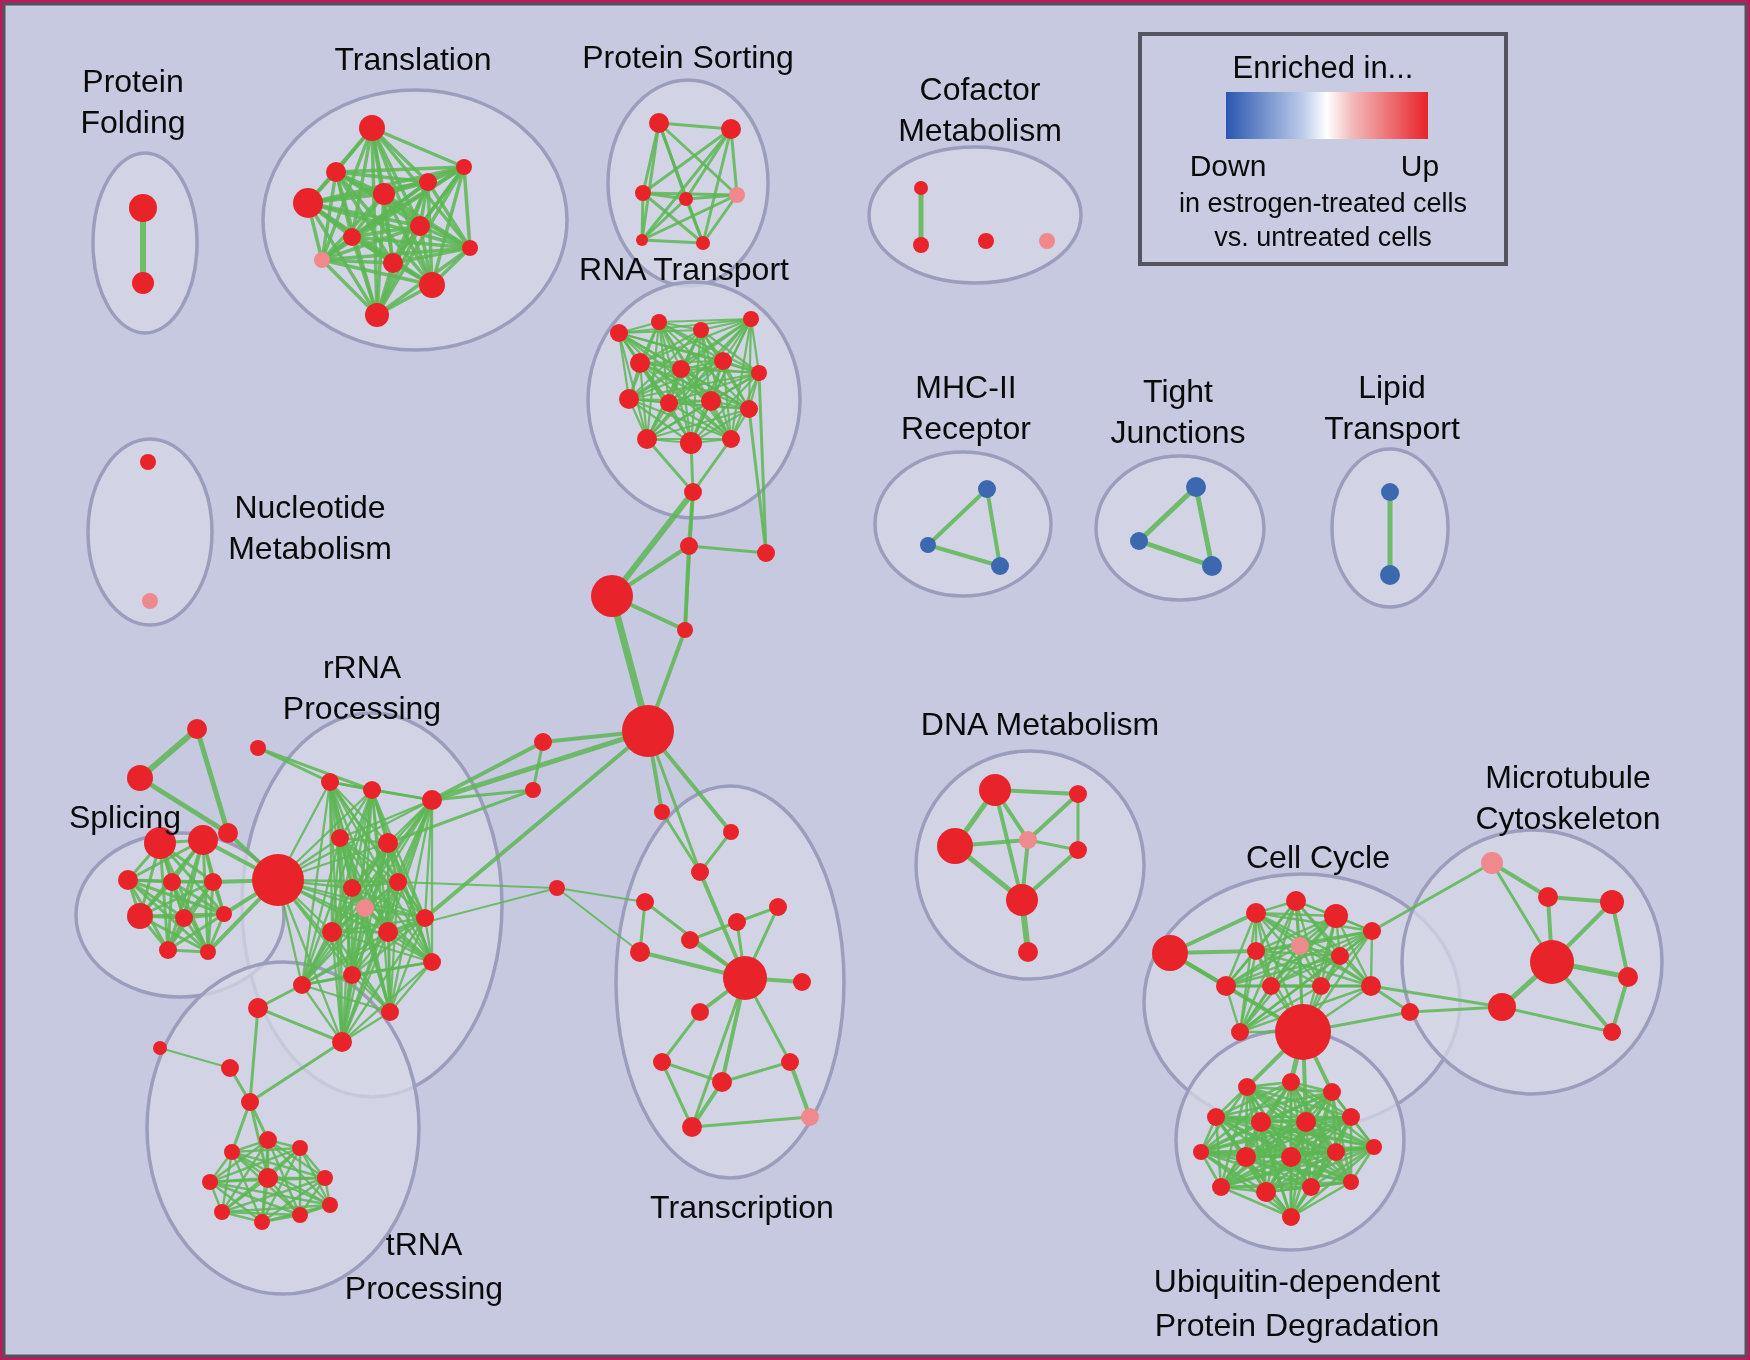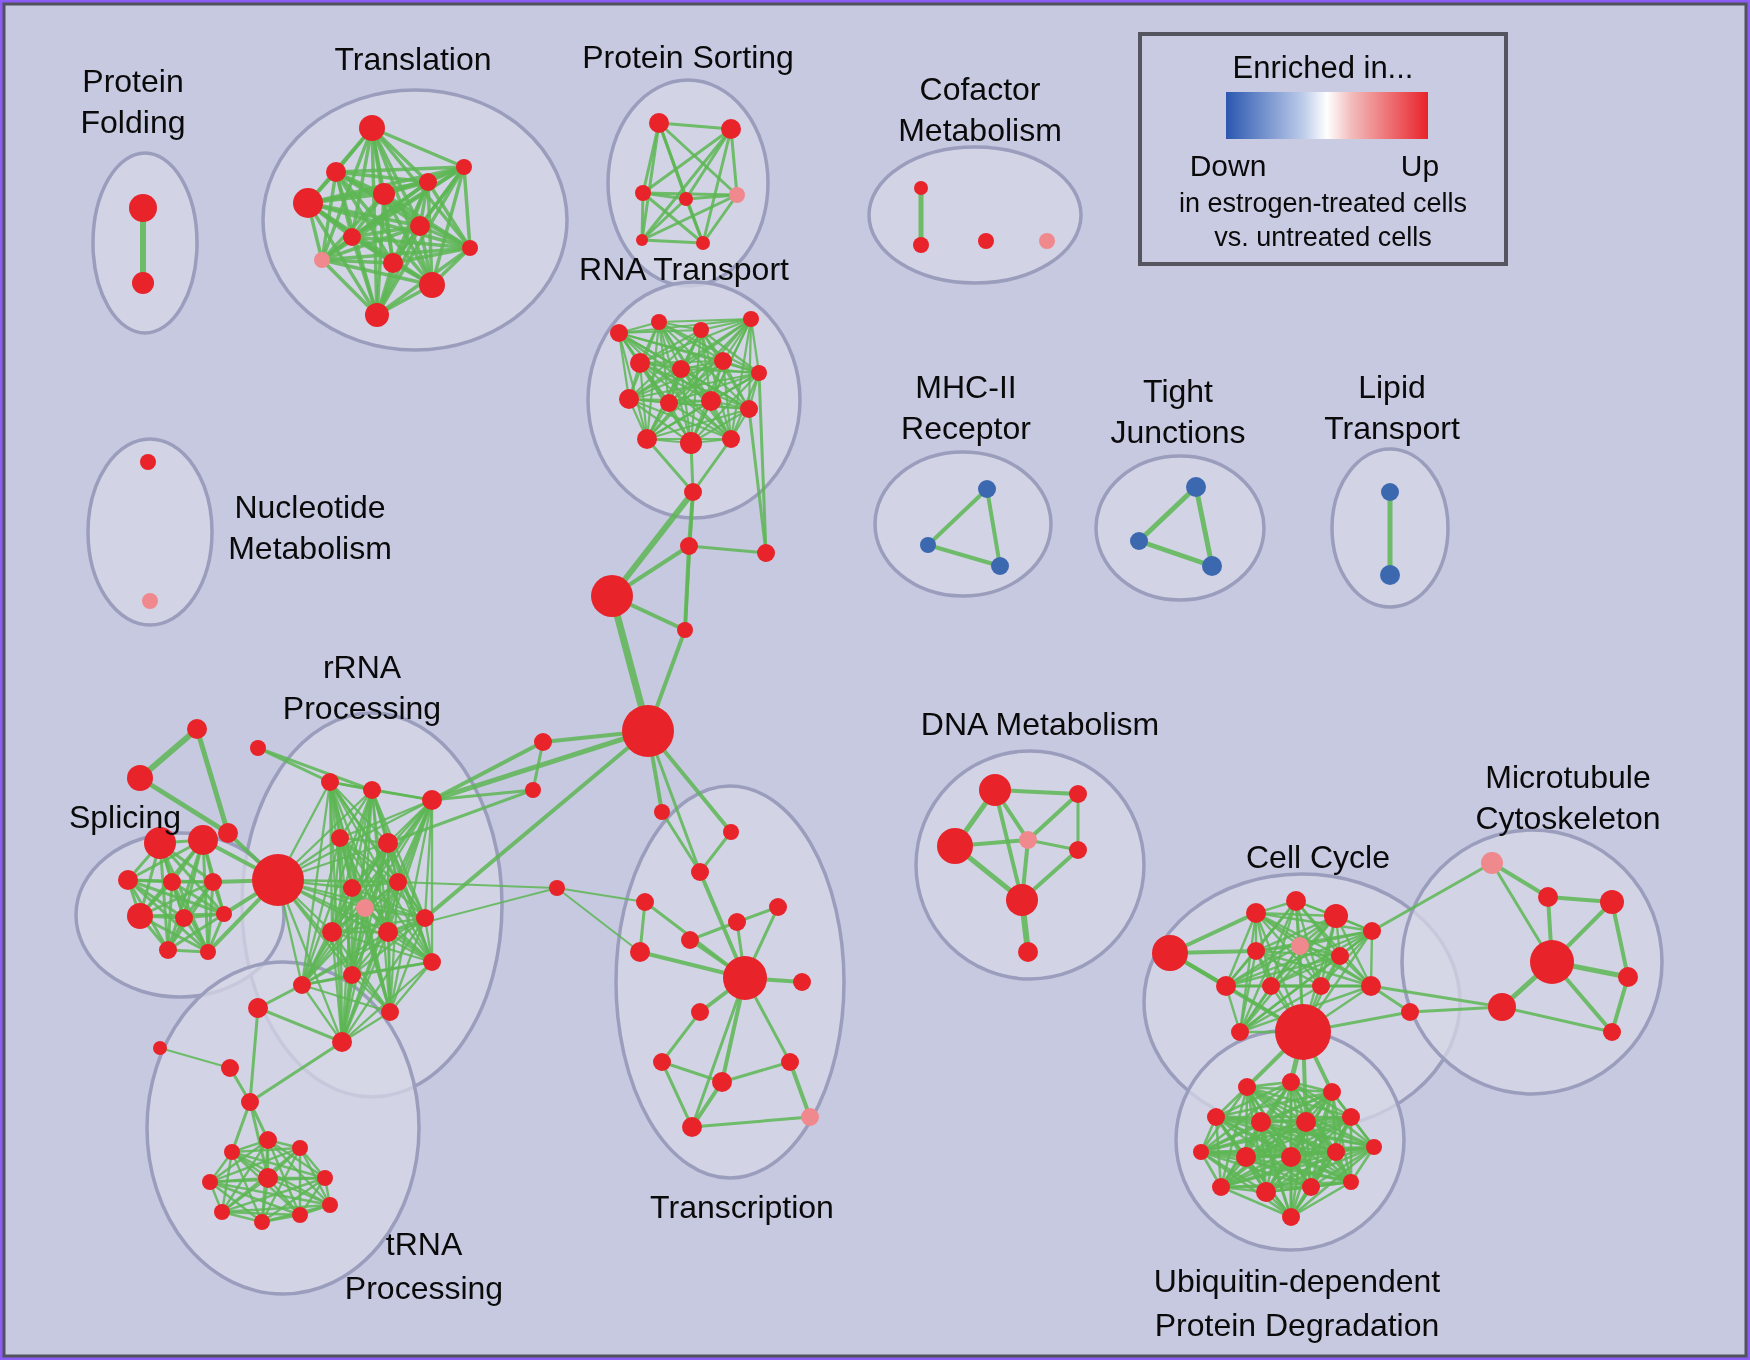--- a/index.html
+++ b/index.html
@@ -1,16 +1,16 @@
 <!DOCTYPE html>
 <html><head>
 <meta charset="utf-8">
 <style>
   html,body{margin:0;padding:0;background:#ffffff;}
-  .figure{position:relative;width:1750px;height:1360px;background:#8b5cf6;overflow:hidden;}
+  .figure{position:relative;width:1750px;height:1360px;background:#be185d;overflow:hidden;}
   svg{display:block;}
   text{font-family:"Liberation Sans",sans-serif;}
   .clabel{font-size:32px;fill:#0a0a0a;}
   .legend-title{font-size:31px;fill:#0a0a0a;}
   .legend-label{font-size:30px;fill:#0a0a0a;}
   .legend-caption{font-size:27px;fill:#0a0a0a;}
 </style>
 </head>
 <body>
 

